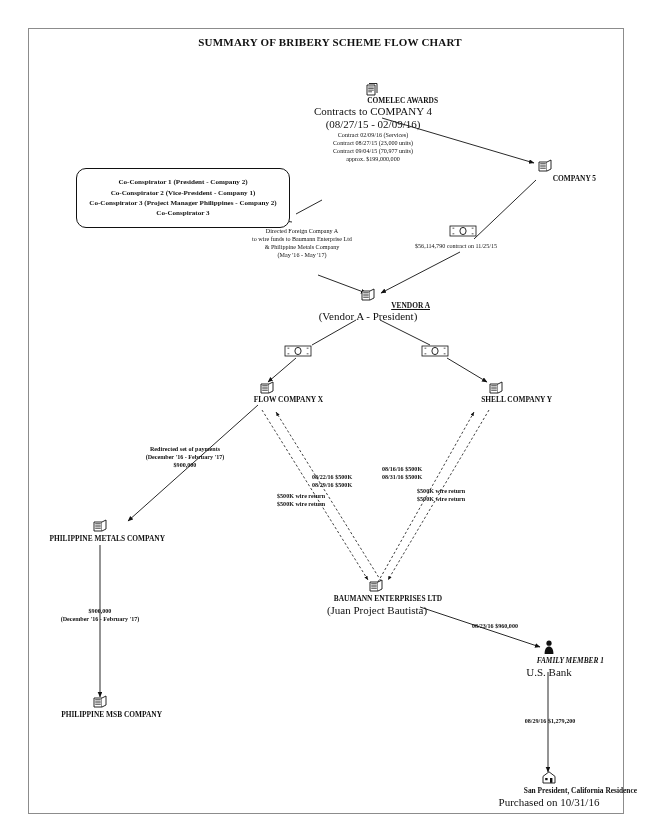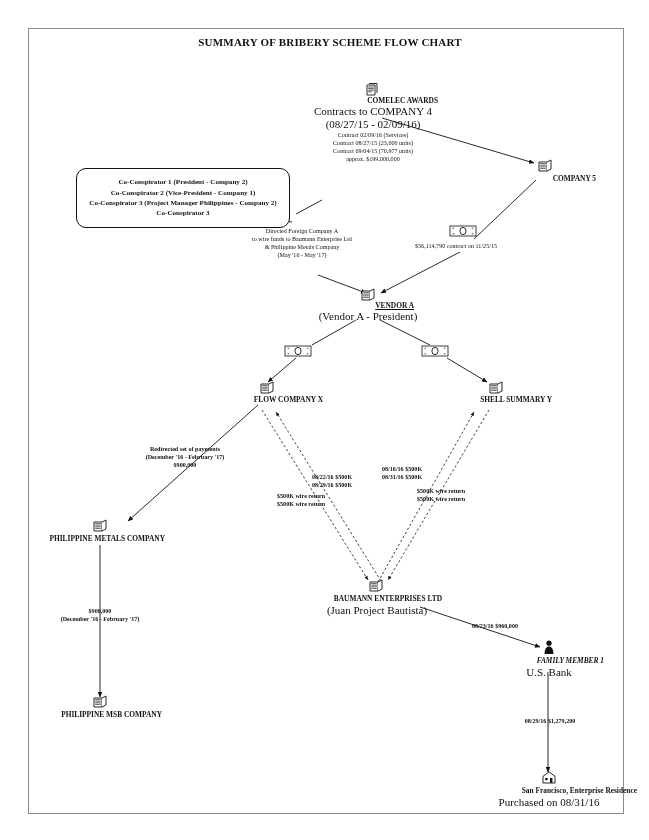--- a/index.html
+++ b/index.html
@@ -107,21 +107,21 @@
   <div class="lbl small" style="left:232px;top:228px;width:140px;line-height:1.3;">Directed Foreign Company A
 to wire funds to Baumann Enterprise Ltd
 &amp; Philippine Metals Company
 (May '16 - May '17)</div>
 
   <svg class="icon" style="left:360px;top:287px;width:17px;height:15px;" viewBox="0 0 17 15">
     <path d="M2,13 L2,4 L10,4 L10,13 Z" fill="#fff" stroke="#111" stroke-width="0.9"></path>
     <path d="M10,4 L14,2 L14,11 L10,13" fill="#fff" stroke="#111" stroke-width="0.9"></path>
     <path d="M3.2,5.6 L8.8,5.6 M3.2,7.2 L8.8,7.2 M3.2,8.8 L8.8,8.8 M3.2,10.4 L8.8,10.4" stroke="#111" stroke-width="0.65"></path>
   </svg>
-  <div class="lbl node-name" style="left:314px;top:302px;width:100px;text-decoration:underline;">VENDOR A</div>
+  <div class="lbl node-name" style="left:330px;top:302px;width:100px;text-decoration:underline;">VENDOR A</div>
   <div class="lbl node-sub" style="left:310px;top:310px;width:116px;">(Vendor A - President)</div>
 
   <svg class="icon" style="left:284px;top:344px;width:28px;height:14px;" viewBox="0 0 28 14">
     <rect x="1" y="2" width="26" height="10" fill="#fff" stroke="#111" stroke-width="0.8"></rect>
     <ellipse cx="14" cy="7" rx="3.1" ry="3.6" fill="#fff" stroke="#111" stroke-width="0.9"></ellipse>
     <path d="M3.5,4.2 L5.3,4.2 M3.5,9.8 L5.3,9.8 M22.7,4.2 L24.5,4.2 M22.7,9.8 L24.5,9.8" stroke="#111" stroke-width="0.7"></path>
   </svg>
   <svg class="icon" style="left:421px;top:344px;width:28px;height:14px;" viewBox="0 0 28 14">
     <rect x="1" y="2" width="26" height="10" fill="#fff" stroke="#111" stroke-width="0.8"></rect>
     <ellipse cx="14" cy="7" rx="3.1" ry="3.6" fill="#fff" stroke="#111" stroke-width="0.9"></ellipse>
@@ -133,21 +133,21 @@
     <path d="M10,4 L14,2 L14,11 L10,13" fill="#fff" stroke="#111" stroke-width="0.9"></path>
     <path d="M3.2,5.6 L8.8,5.6 M3.2,7.2 L8.8,7.2 M3.2,8.8 L8.8,8.8 M3.2,10.4 L8.8,10.4" stroke="#111" stroke-width="0.65"></path>
   </svg>
   <div class="lbl node-name" style="left:213px;top:396px;width:110px;">FLOW COMPANY X</div>
 
   <svg class="icon" style="left:488px;top:380px;width:17px;height:15px;" viewBox="0 0 17 15">
     <path d="M2,13 L2,4 L10,4 L10,13 Z" fill="#fff" stroke="#111" stroke-width="0.9"></path>
     <path d="M10,4 L14,2 L14,11 L10,13" fill="#fff" stroke="#111" stroke-width="0.9"></path>
     <path d="M3.2,5.6 L8.8,5.6 M3.2,7.2 L8.8,7.2 M3.2,8.8 L8.8,8.8 M3.2,10.4 L8.8,10.4" stroke="#111" stroke-width="0.65"></path>
   </svg>
-  <div class="lbl node-name" style="left:442px;top:396px;width:110px;">SHELL SUMMARY Y</div>
+  <div class="lbl node-name" style="left:442px;top:396px;width:110px;">SHELL COMPANY Y</div>
 
   <div class="lbl smallb" style="left:120px;top:446px;width:130px;line-height:1.3;">Redirected set of payments
 (December '16 - February '17)
 $900,000</div>
 
   <div class="lbl smallb left-al" style="left:312px;top:473px;width:80px;line-height:1.35;">08/22/16 $500K
 08/29/16 $500K</div>
   <div class="lbl smallb left-al" style="left:277px;top:492px;width:80px;line-height:1.35;">$500K wire return
 $500K wire return</div>
   <div class="lbl smallb left-al" style="left:382px;top:465px;width:80px;line-height:1.35;">08/16/16 $500K
@@ -189,16 +189,16 @@
   <div class="lbl node-name" style="left:494px;top:657px;width:110px;font-style:italic;">FAMILY MEMBER 1</div>
   <div class="lbl node-sub" style="left:508px;top:666px;width:82px;">U.S. Bank</div>
 
   <div class="lbl smallb" style="left:492px;top:718px;width:116px;">08/29/16 $1,279,200</div>
 
   <svg class="icon" style="left:541px;top:770px;width:16px;height:15px;" viewBox="0 0 16 15">
     <path d="M2,6.4 L8,1.8 L14,6.4 L14,13 L2,13 Z" fill="#fff" stroke="#111" stroke-width="0.9"></path>
     <rect x="4.2" y="8" width="2.4" height="2.2" fill="#111"></rect>
     <rect x="9" y="8" width="2.4" height="4.8" fill="#111"></rect>
   </svg>
-  <div class="lbl node-name" style="left:462px;top:787px;width:175px;">San Francisco, Enterprise Residence</div>
-  <div class="lbl node-sub" style="left:478px;top:796px;width:142px;">Purchased on 08/31/16</div>
+  <div class="lbl node-name" style="left:462px;top:787px;width:175px;">San President, California Residence</div>
+  <div class="lbl node-sub" style="left:478px;top:796px;width:142px;">Purchased on 10/31/16</div>
 
 </div>
 
 </body></html>

